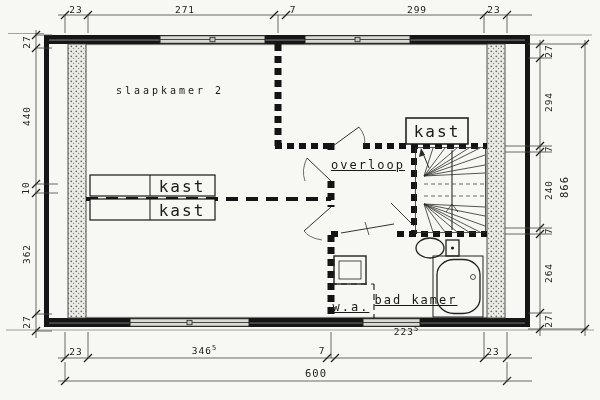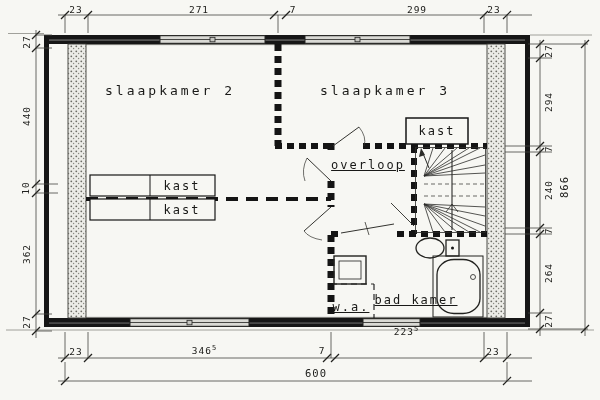--- a/index.html
+++ b/index.html
@@ -5,24 +5,24 @@
   html,body{margin:0;padding:0;}
   body{width:600px;height:400px;overflow:hidden;background:#f7f7f3;
        font-family:"DejaVu Sans Mono","Liberation Mono",monospace;}
   .plan{position:relative;width:600px;height:400px;background:#f7f7f3;}
   .plan svg{position:absolute;left:0;top:0;}
   .lbl{position:absolute;font-size:9.5px;color:#20201d;white-space:nowrap;
        transform:translate(-50%,-50%);background:transparent;letter-spacing:1px;}
   .lbl sup{font-size:7px;letter-spacing:0;}
   .vlbl{position:absolute;font-size:9.5px;color:#20201d;white-space:nowrap;
         transform:translate(-50%,-50%) rotate(-90deg);letter-spacing:1px;}
-  .room{position:absolute;font-size:13px;color:#191917;white-space:nowrap;
+  .room{position:absolute;font-size:10px;color:#191917;white-space:nowrap;
         letter-spacing:3px;transform:translate(-50%,-50%);}
   .small{font-size:12px;letter-spacing:2px;text-decoration:underline;}
-  .kast{position:absolute;font-size:12px;color:#191917;white-space:nowrap;
+  .kast{position:absolute;font-size:16px;color:#191917;white-space:nowrap;
         letter-spacing:2px;transform:translate(-50%,-50%);}
 </style>
 </head>
 <body>
 
 <div class="plan">
 
 <svg width="600" height="400" viewBox="0 0 600 400">
   <defs>
     <pattern id="stipple" width="5" height="5" patternUnits="userSpaceOnUse">
@@ -222,30 +222,29 @@
         <line x1="528" y1="329" x2="588" y2="329"></line>
     <line x1="585" y1="40" x2="585" y2="336"></line>
     <g stroke="#22221f" stroke-width="1.2">
       <line x1="581" y1="48" x2="589" y2="40"></line>
           <line x1="581" y1="333" x2="589" y2="325"></line>
     </g>
   </g>
 </svg>
 
   <span class="room" style="left:170px;top:90px;">slaapkamer 2</span>
-  <span class="room" style="left:385px;top:90px;">slaapkamer 3</span>
   <span class="room small" style="left:368px;top:165px;">overloop</span>
   <span class="room small" style="left:416px;top:300px;">bad kamer</span>
   <span class="room small" style="left:351px;top:307px;">w.a.</span>
   <span class="kast" style="left:437px;top:131px;">kast</span>
   <span class="kast" style="left:182px;top:186px;">kast</span>
   <span class="kast" style="left:182px;top:210px;">kast</span>
 
   <span class="lbl" style="left:76px;top:9px;">23</span>
-  <span class="lbl" style="left:199px;top:9px;">271</span>
+  <span class="lbl" style="left:185px;top:9px;">271</span>
   <span class="lbl" style="left:293px;top:9px;">7</span>
   <span class="lbl" style="left:385px;top:9px;margin-left:32px;">299</span>
   <span class="lbl" style="left:494px;top:9px;">23</span>
 
   <span class="lbl" style="left:76px;top:351px;">23</span>
   <span class="lbl" style="left:204px;top:350px;"><span>346</span><sup>5</sup></span>
   <span class="lbl" style="left:322px;top:350px;">7</span>
   <span class="lbl" style="left:406px;top:331px;"><span>223</span><sup>5</sup></span>
   <span class="lbl" style="left:493px;top:351px;">23</span>
   <span class="lbl" style="left:288px;top:373px;font-size:10.5px;margin-left:28px;">600</span>

